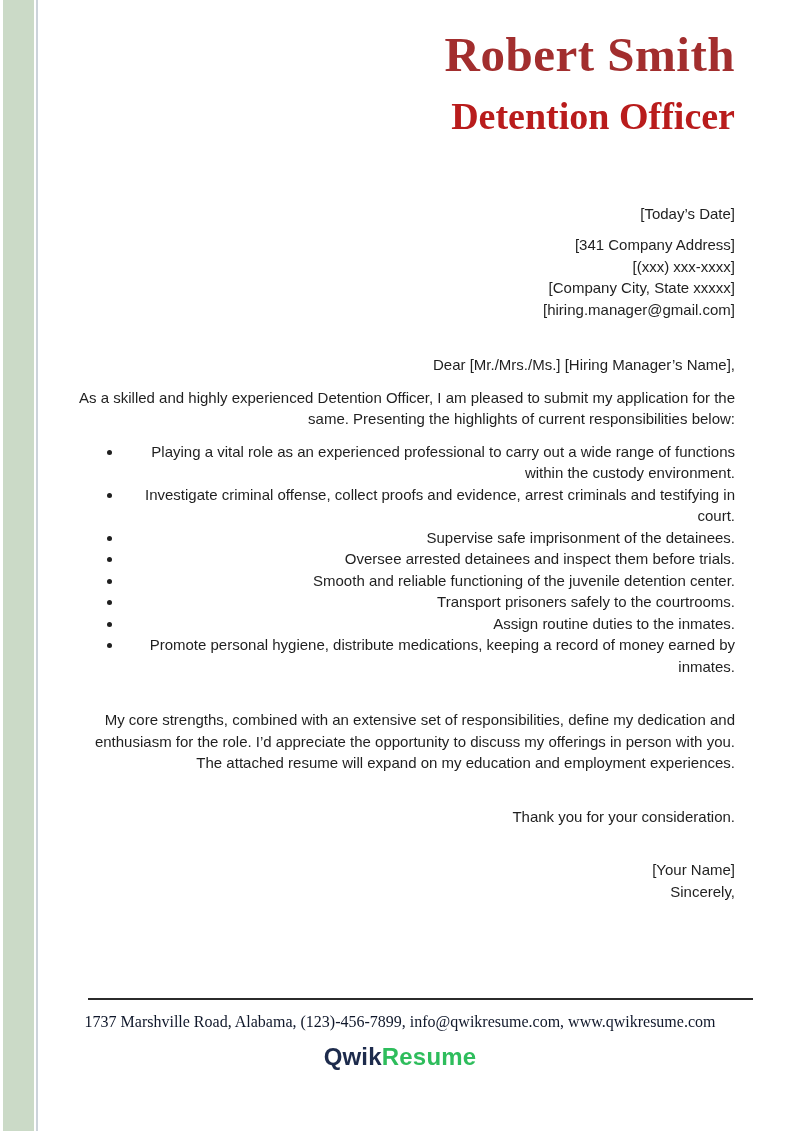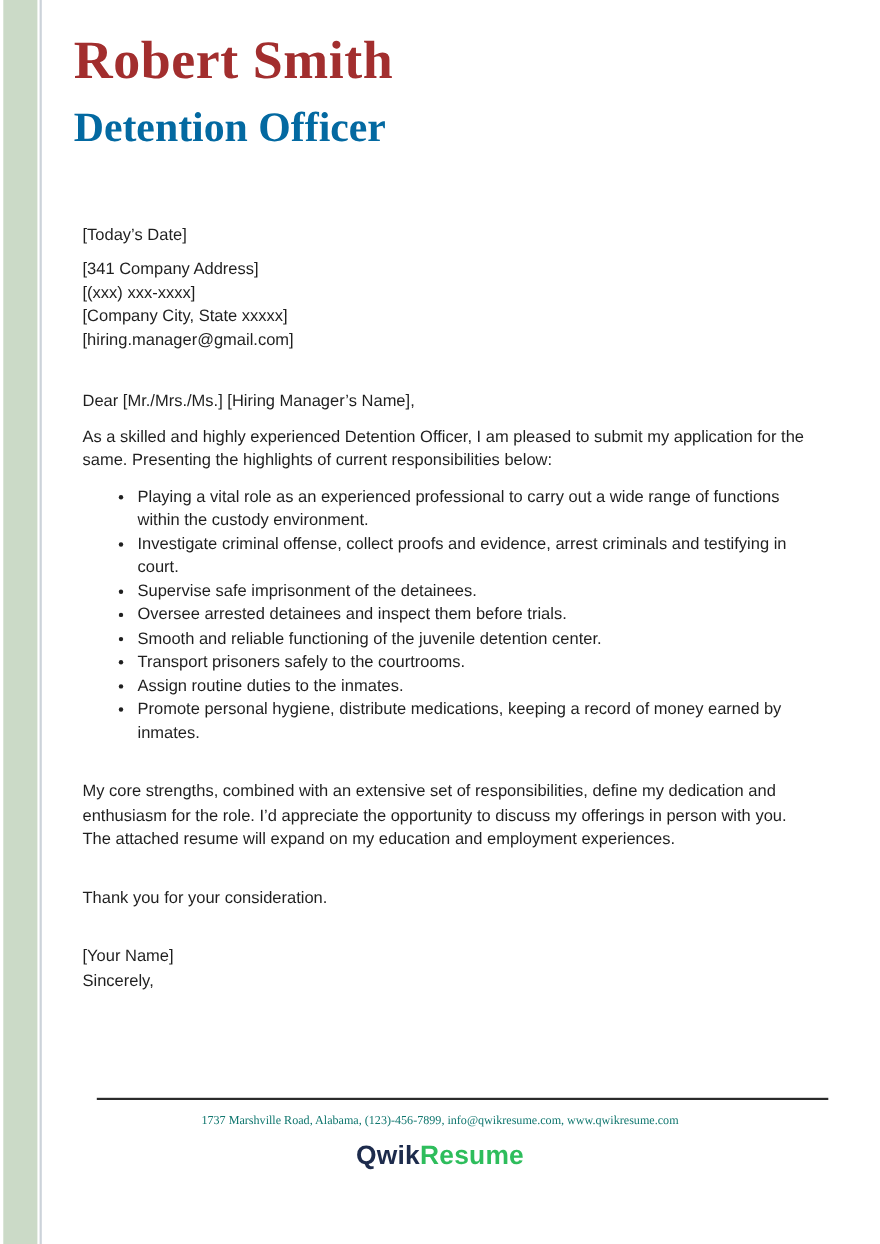--- a/index.html
+++ b/index.html
@@ -23,36 +23,37 @@
     position:absolute;left:3px;top:0;bottom:0;width:31px;
     background:var(--stripe-green);
   }
   .stripe-border{
     position:absolute;left:36px;top:0;bottom:0;width:2px;
     background:var(--stripe-border);
   }
   .content{
     position:absolute;left:0;top:0;width:800px;height:823px;
     padding:28px 65px 0 75px;
+    text-align:right;
   }
   h1.applicant-name{
     font-family:"Liberation Serif",serif;
     font-weight:bold;
     font-size:49px;
     line-height:1.12;
     color:var(--heading-red);
     margin-left:-8px;
     letter-spacing:.5px;
   }
   h2.job-title{
     font-family:"Liberation Serif",serif;
     font-weight:bold;
     font-size:38px;
     line-height:1.15;
-    color:#0369a1;
+    color:#b91c1c;
     margin-left:-8px;
     margin-top:12px;
   }
   .letter{font-size:15px;line-height:21.5px;}
   .date-line{margin-top:64px;}
   .recipient-block{margin-top:10px;}
   .salutation{margin-top:34px;}
   .intro-paragraph{margin-top:11px;}
   ul.responsibilities{
     margin-top:11px;
@@ -67,21 +68,21 @@
     position:absolute;left:0;top:998px;width:800px;
     text-align:center;
   }
   .footer-rule{
     margin-left:88px;width:665px;height:0;
     border:none;border-top:2px solid #2b2b2b;
   }
   .footer-contact{
     margin-top:13px;
     font-family:"Liberation Serif",serif;
-    font-size:11px;color:#0f766e;
+    font-size:16px;color:#0f172a;
   }
   .footer-copyright{
     margin-top:13px;
     font-size:11px;color:#333333;
   }
   .footer-copyright a{
     color:var(--link-blue);
     font-weight:bold;
     text-decoration:underline;
     cursor:pointer;

